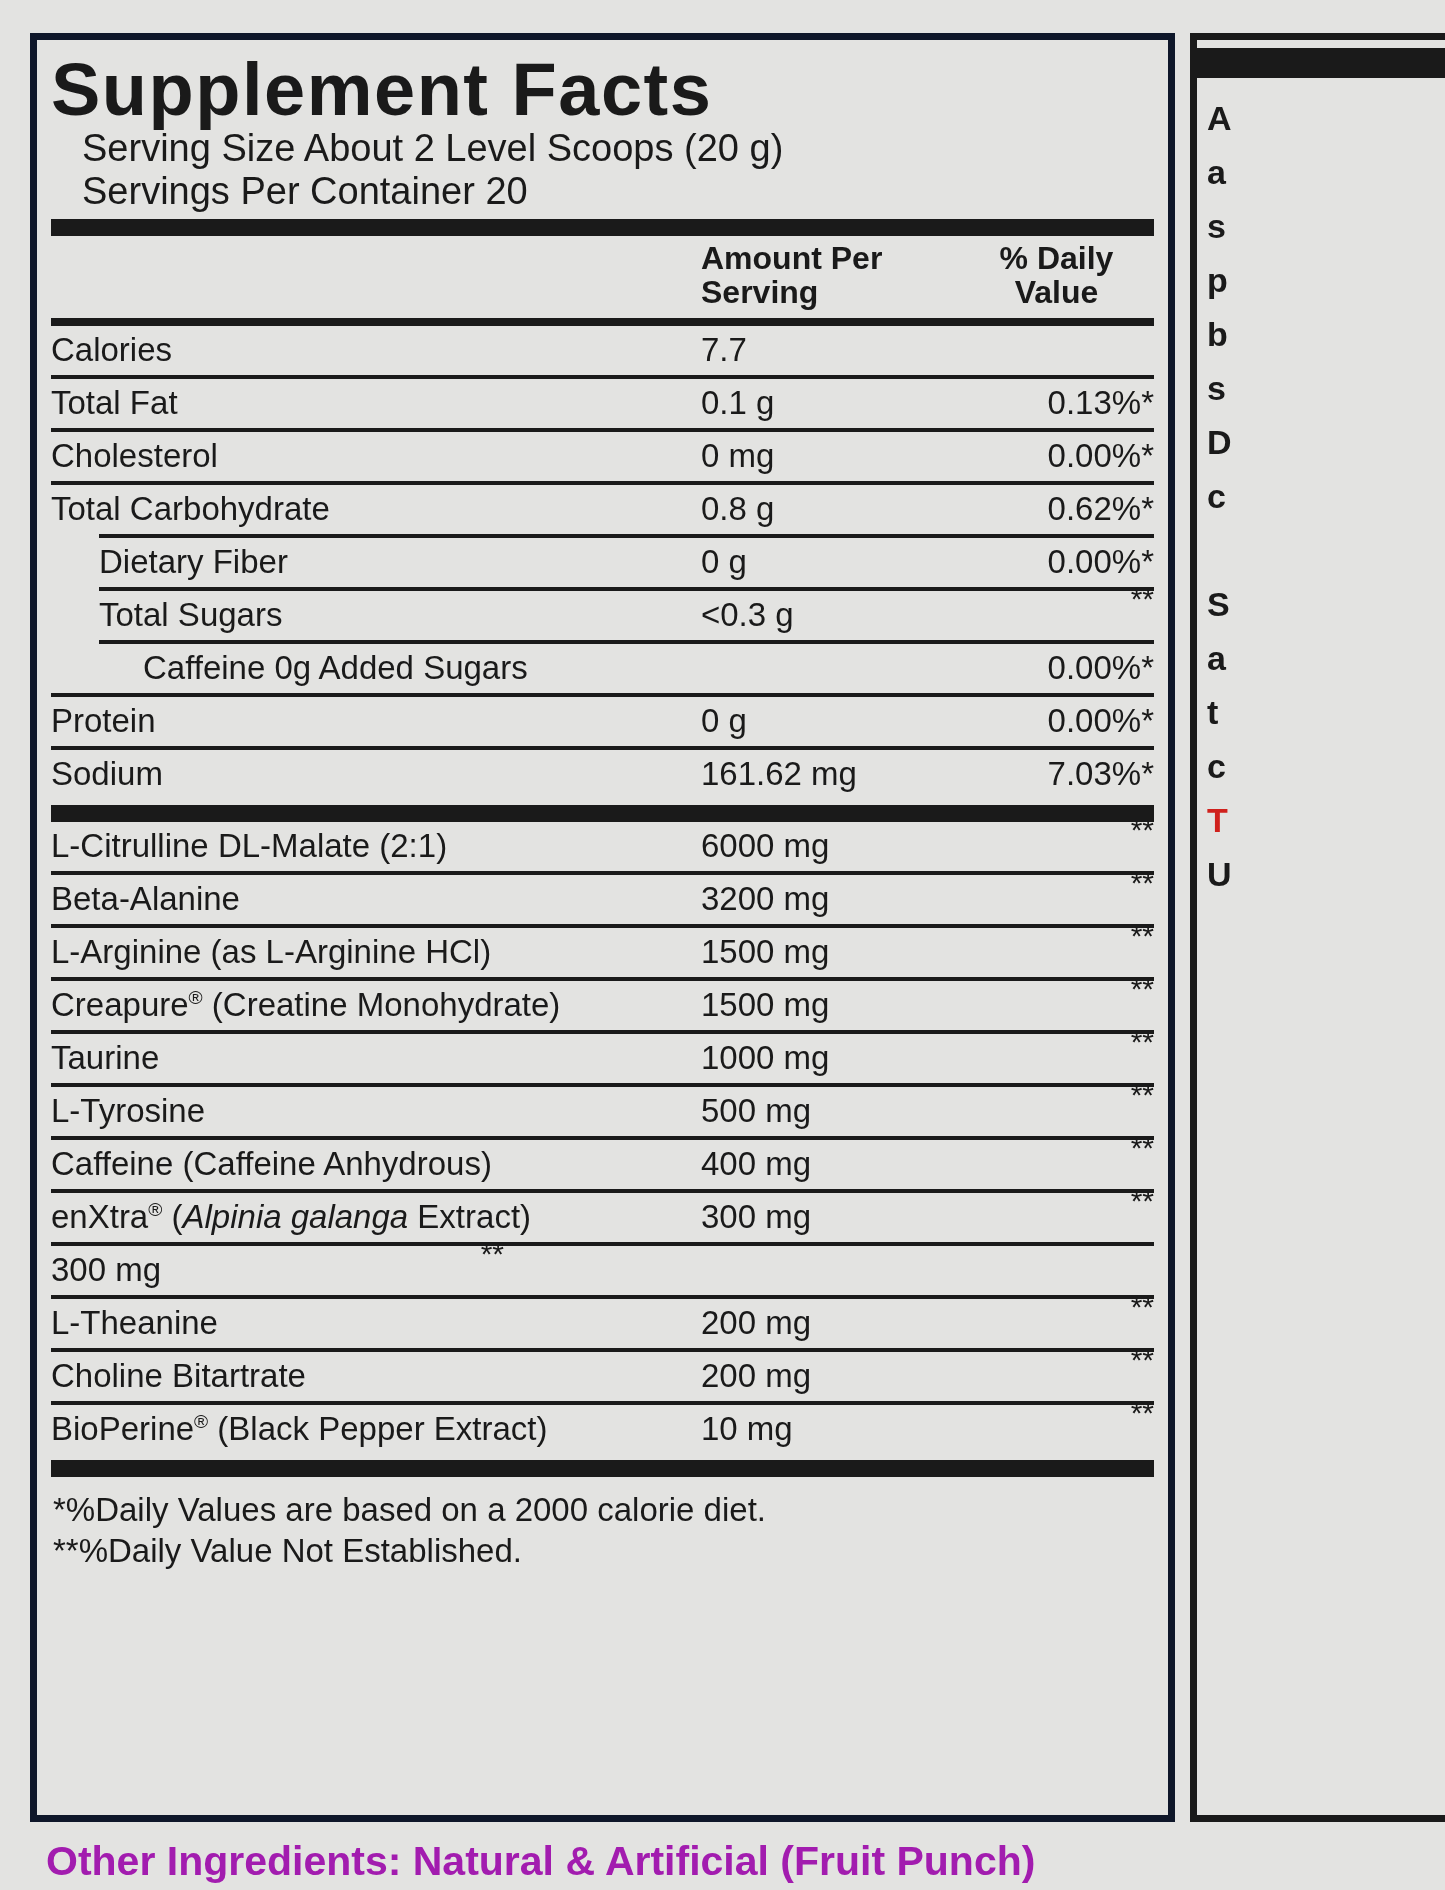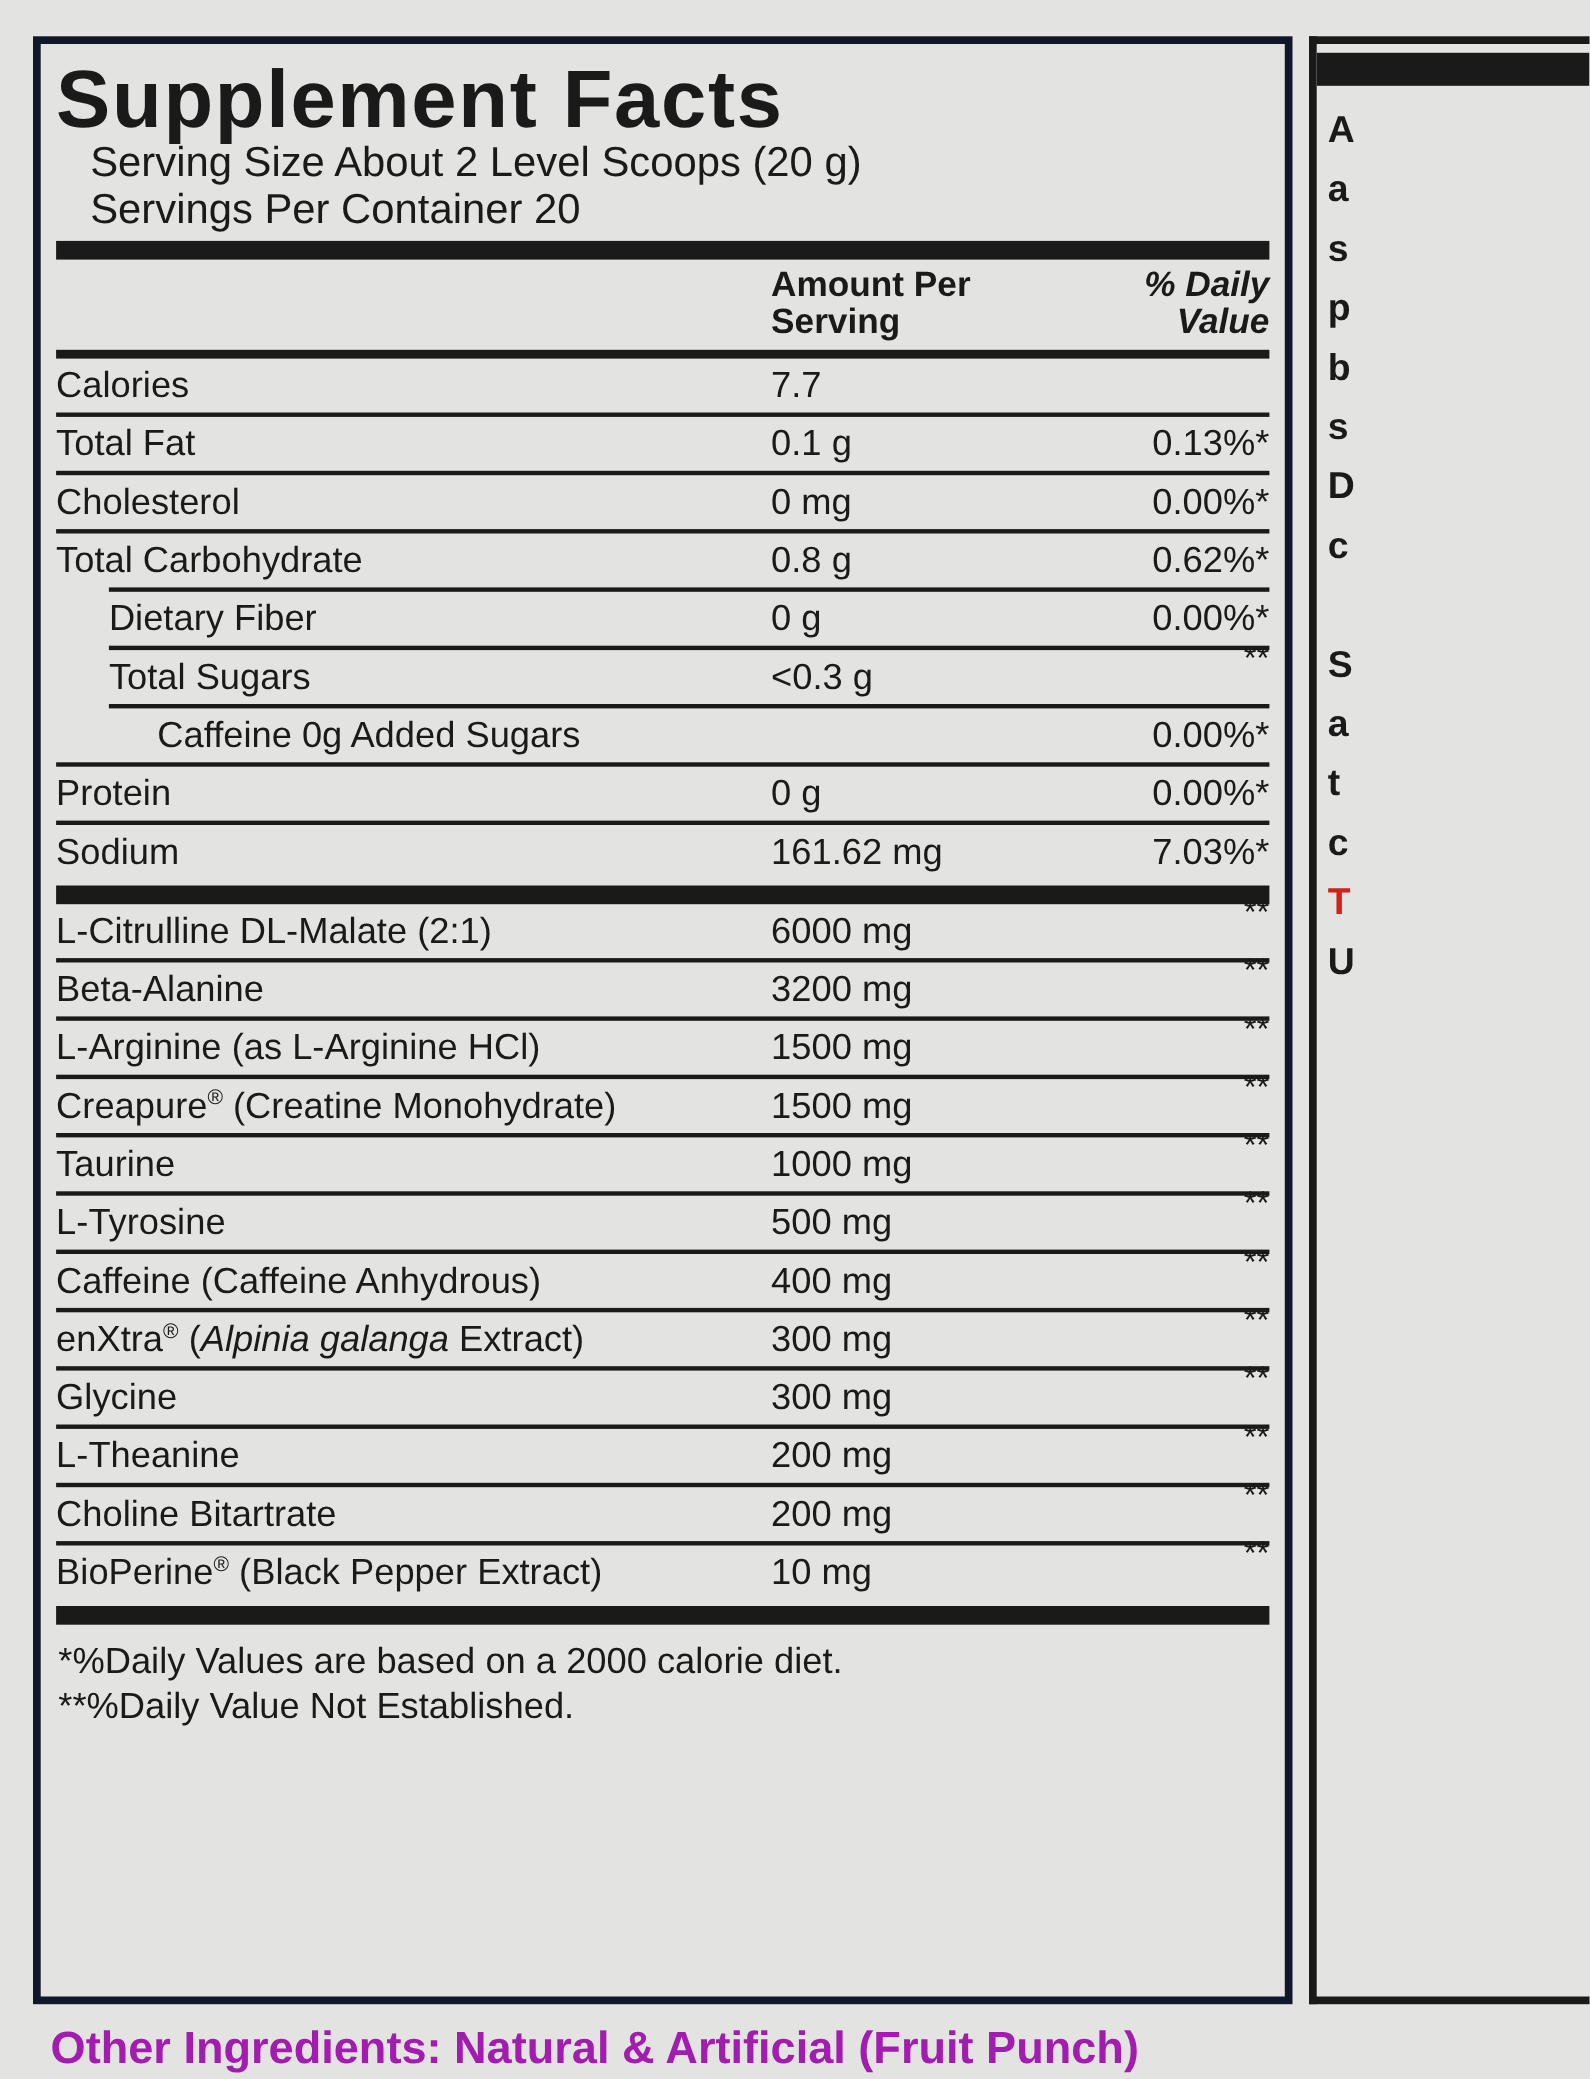--- a/index.html
+++ b/index.html
@@ -71,22 +71,21 @@
     font-size: 32px;
     font-weight: bold;
     line-height: 1.05;
     text-align: left;
   }
   .colhead .ch-dv {
     width: 195px;
     font-size: 32px;
     font-weight: bold;
     line-height: 1.05;
-    text-align: right;
-    font-style: italic;
+    text-align: center;
   }
 
   
   .row {
     display: flex;
     align-items: flex-start;
     font-size: 33px;
     line-height: 1.0;
     padding: 7px 0 9px 0;
   }
@@ -304,21 +303,20 @@
           <div class="r-dv stars">**</div>
         </div>
         <div class="urule"></div>
         <div class="row">
           <div class="r-name">enXtra<sup>®</sup> (<span class="ital">Alpinia galanga</span> Extract)</div>
           <div class="r-amt">300 mg</div>
           <div class="r-dv stars">**</div>
         </div>
         <div class="urule"></div>
         <div class="row">
-          <div class="r-name">Glycine</div>
           <div class="r-amt">300 mg</div>
           <div class="r-dv stars">**</div>
         </div>
         <div class="urule"></div>
         <div class="row">
           <div class="r-name">L-Theanine</div>
           <div class="r-amt">200 mg</div>
           <div class="r-dv stars">**</div>
         </div>
         <div class="urule"></div>

